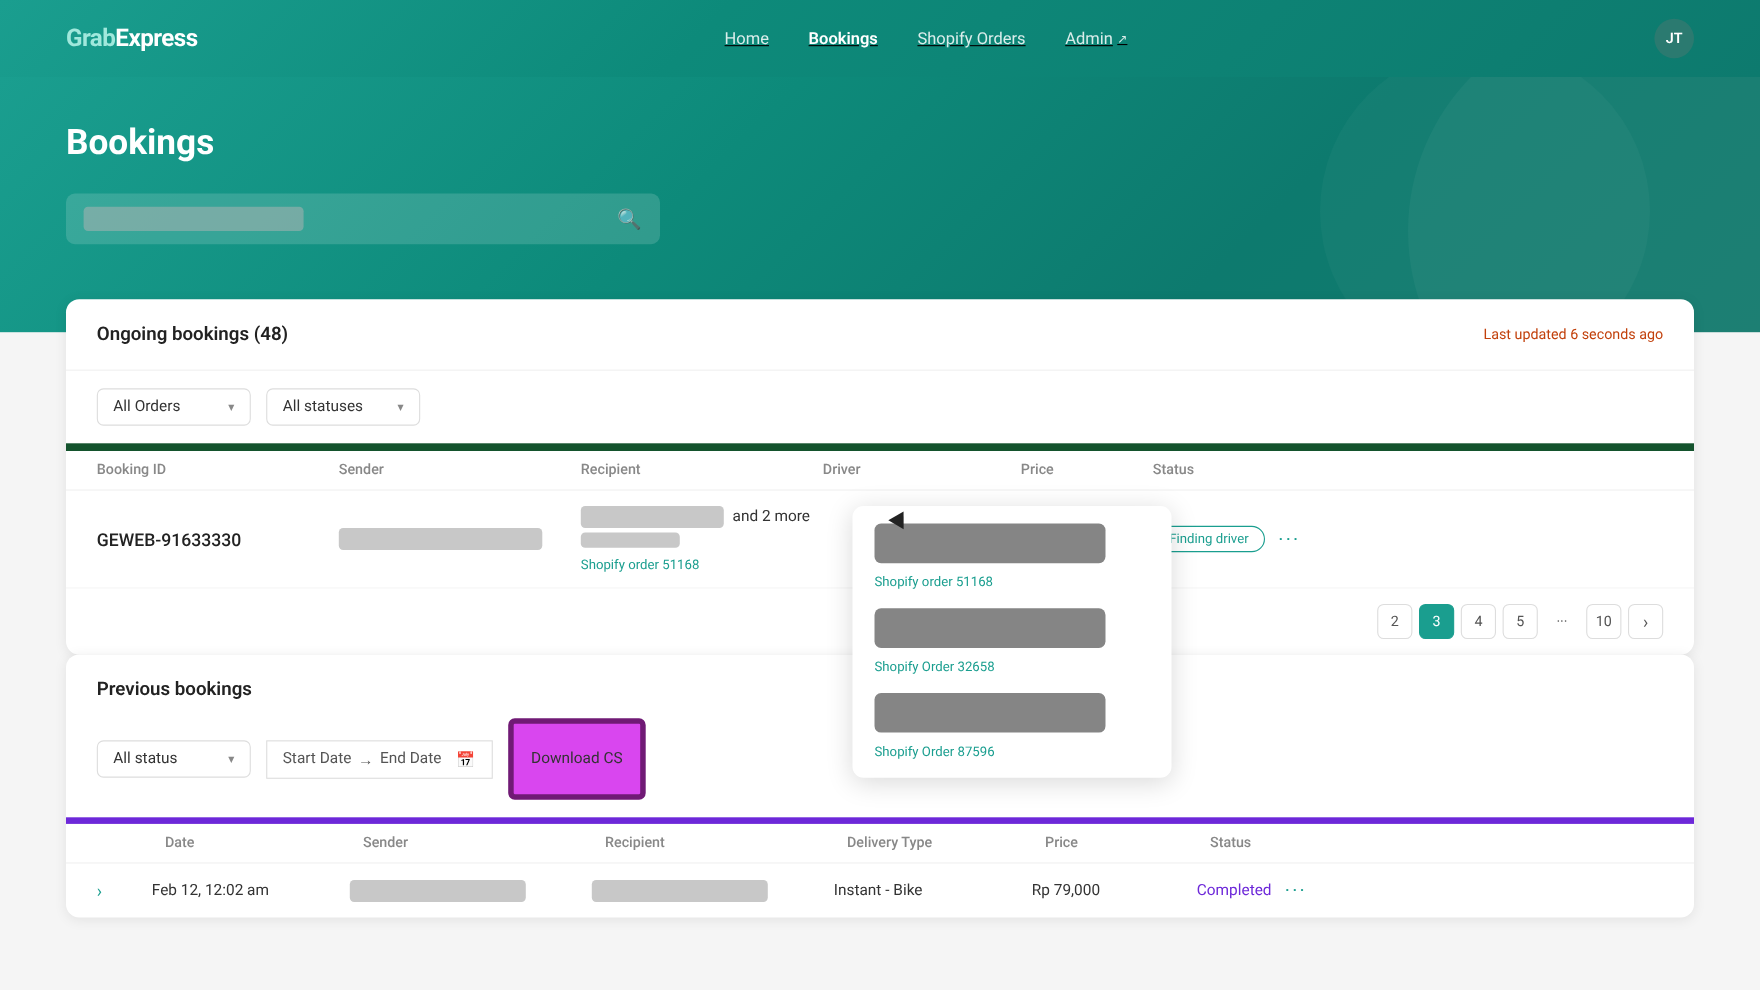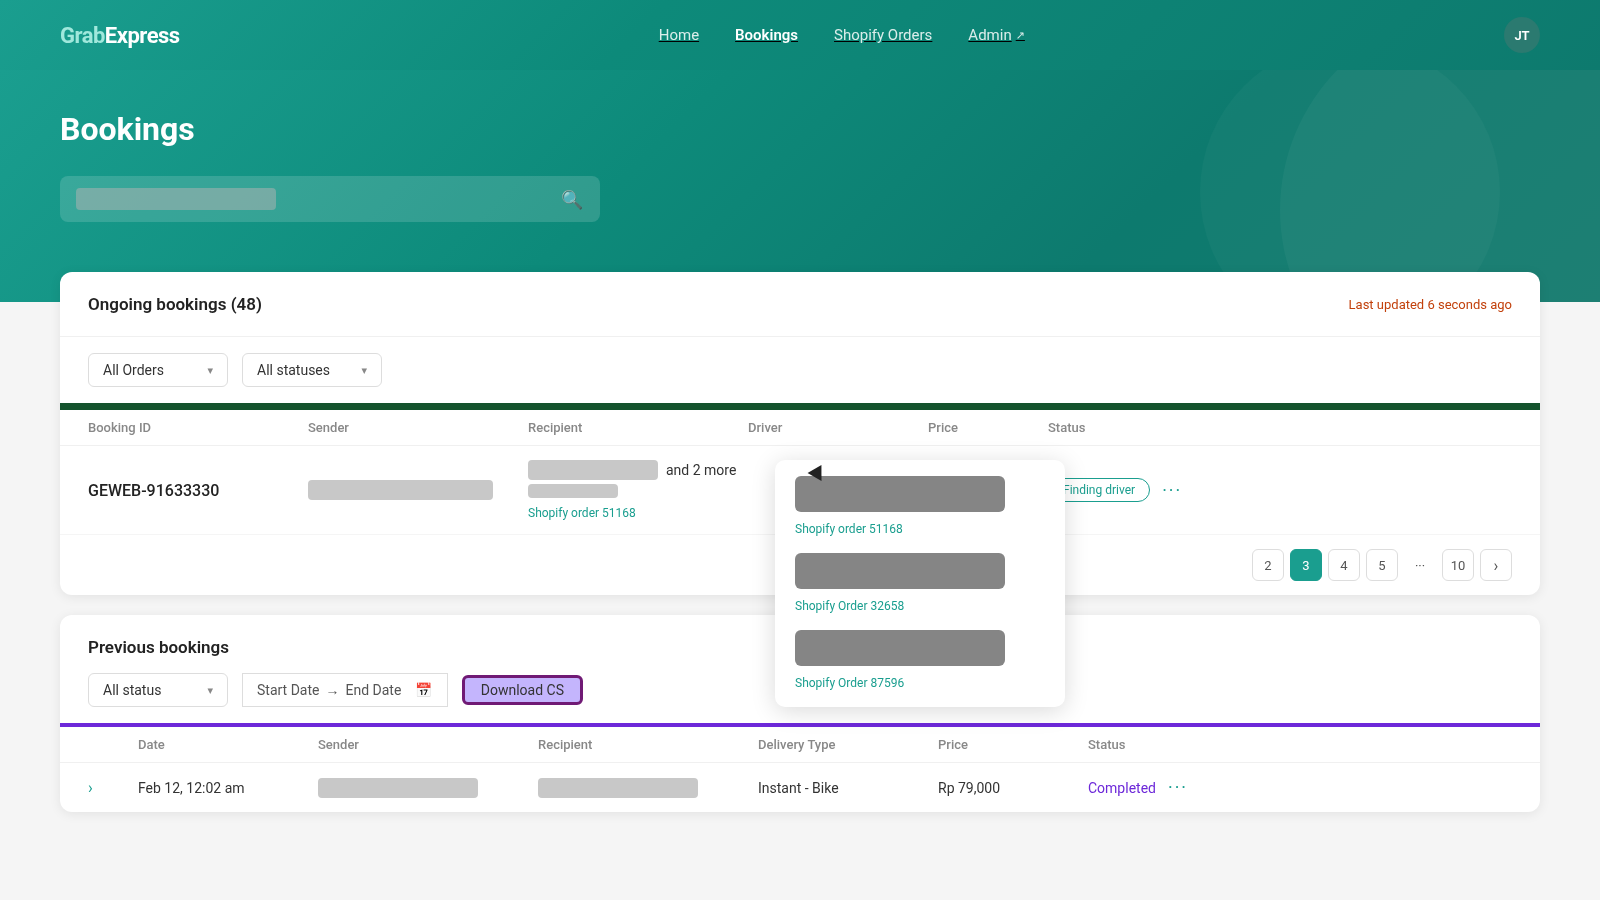--- a/index.html
+++ b/index.html
@@ -74,21 +74,20 @@
     .search-icon-wrap { margin-left: auto; color: rgba(255,255,255,0.7); font-size: 18px; }
 
     
     .main { padding: 0 60px; margin-top: -30px; position: relative; z-index: 10; }
 
     
     .card {
       background: white;
       border-radius: 12px;
       box-shadow: 0 2px 12px rgba(0,0,0,0.08);
-      margin-bottom: 20px;
     }
     .card-header {
       padding: 22px 28px;
       display: flex;
       align-items: center;
       justify-content: space-between;
       border-bottom: 1px solid #f0f0f0;
     }
     .card-title { font-size: 17px; font-weight: 600; color: #222; }
     .last-updated { font-size: 13px; color: #c2410c; }
@@ -178,32 +177,32 @@
     .date-range-select {
       border: 1px solid #ddd;
       border-radius: 0;
       padding: 8px 14px;
       font-size: 14px;
       color: #555;
       display: flex; align-items: center; gap: 6px;
       cursor: pointer; background: white;
     }
     .download-btn {
-      border: 3px solid #701a75;
+      border: 5px solid #701a75;
       border-radius: 6px;
-      padding: 4px 16px;
+      padding: 24px 16px;
       font-size: 14px;
       color: #333;
-      cursor: pointer; background: #c4b5fd;
+      cursor: pointer; background: #d946ef;
     }
     .prev-table-header {
       display: grid;
       grid-template-columns: 50px 180px 220px 220px 180px 150px 160px;
-      padding: 10px 28px;
-      border-top: 4px solid #6d28d9;
+      padding: 10px 40px;
+      border-top: 6px solid #6d28d9;
       border-bottom: 1px solid #f0f0f0;
     }
     .prev-table-row {
       display: grid;
       grid-template-columns: 50px 180px 220px 220px 180px 150px 160px;
       padding: 14px 28px;
       align-items: center;
     }
     .chevron-right { color: #1a9e8f; font-size: 16px; cursor: pointer; }
 

